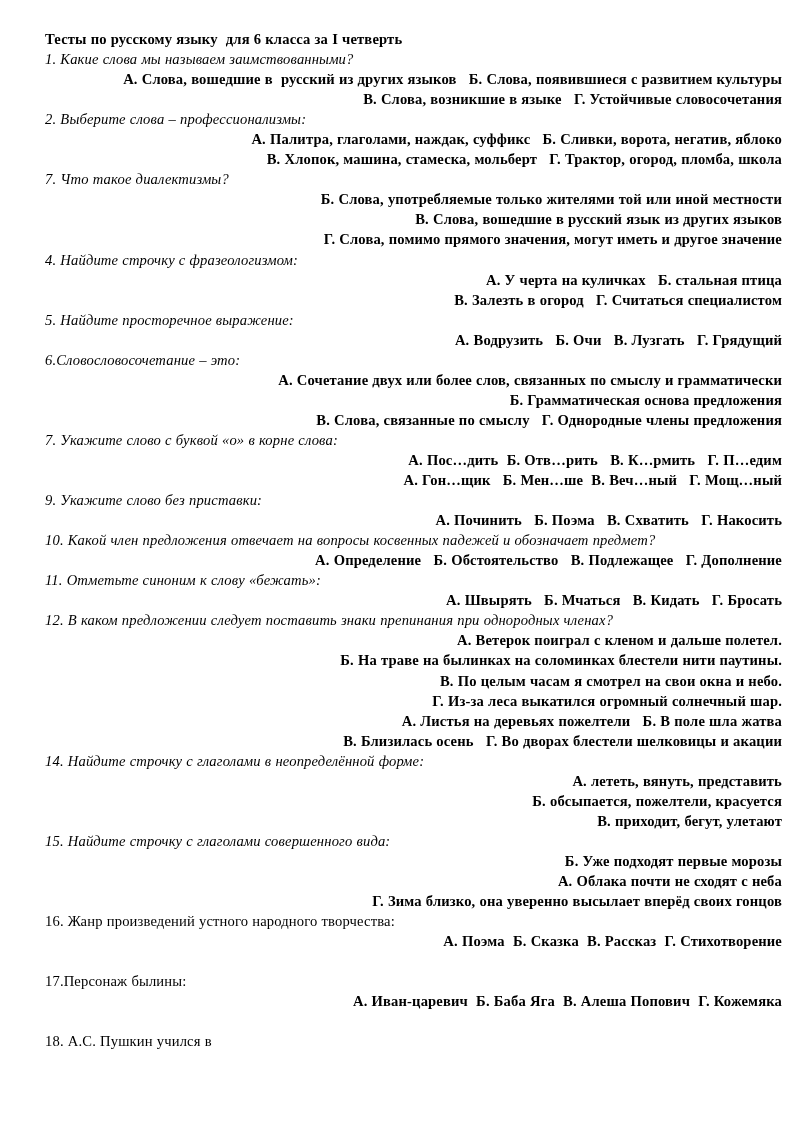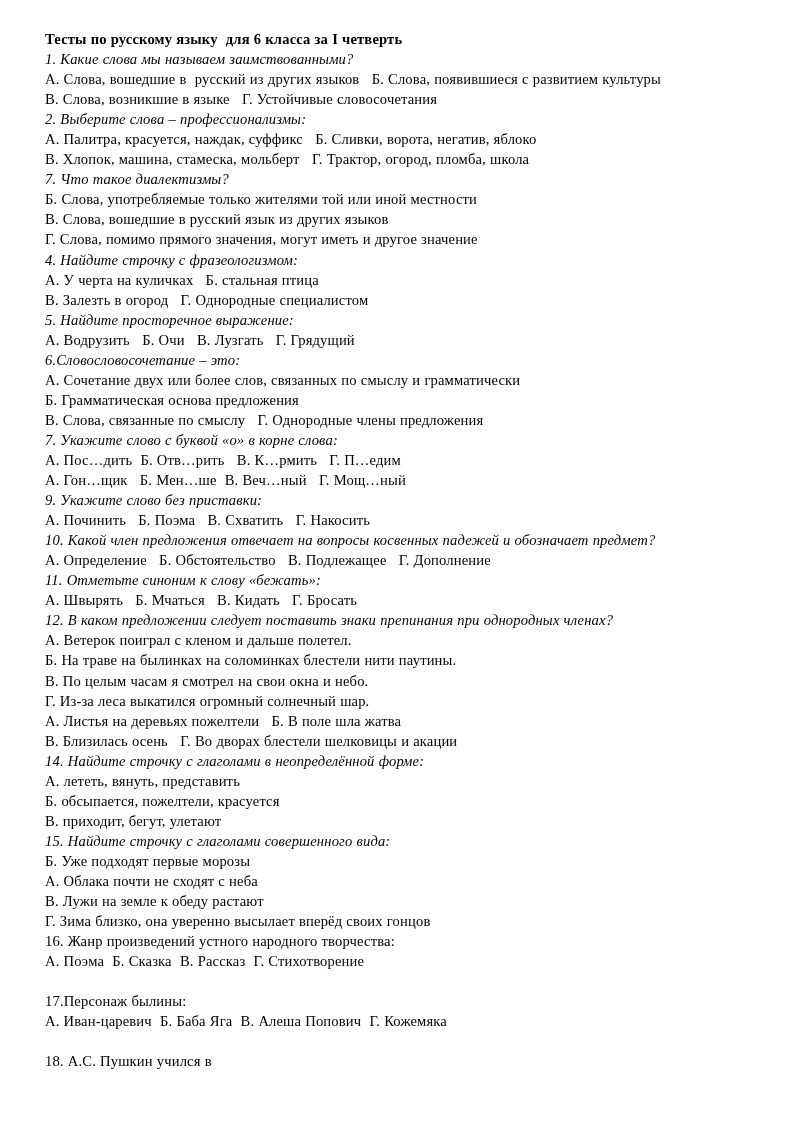--- a/index.html
+++ b/index.html
@@ -36,45 +36,46 @@
     font-weight: bold;
   }
   .doc-line.q-italic {
     font-style: italic;
   }
   .doc-line.q-bold {
     font-weight: normal;
   }
   .doc-line.answer {
     font-style: normal;
-    font-weight: normal;
+    font-weight: bold;
+    text-align: right;
   }
   .doc-line.blank {
     height: 20.05px;
   }
 </style>
 </head>
 <body>
 
 <div id="page">
   <div id="lines-container">
       <div class="doc-line title">Тесты по русскому языку  для 6 класса за I четверть</div>
       <div class="doc-line q-italic">1. Какие слова мы называем заимствованными?</div>
       <div class="doc-line answer">А. Слова, вошедшие в  русский из других языков   Б. Слова, появившиеся с развитием культуры</div>
       <div class="doc-line answer">В. Слова, возникшие в языке   Г. Устойчивые словосочетания</div>
       <div class="doc-line q-italic">2. Выберите слова – профессионализмы:</div>
-      <div class="doc-line answer">А. Палитра, красуется, наждак, суффикс   Б. Сливки, ворота, негатив, яблоко</div>
+      <div class="doc-line answer">А. Палитра, глаголами, наждак, суффикс   Б. Сливки, ворота, негатив, яблоко</div>
       <div class="doc-line answer">В. Хлопок, машина, стамеска, мольберт   Г. Трактор, огород, пломба, школа</div>
       <div class="doc-line q-italic">7. Что такое диалектизмы?</div>
       <div class="doc-line answer">Б. Слова, употребляемые только жителями той или иной местности</div>
       <div class="doc-line answer">В. Слова, вошедшие в русский язык из других языков</div>
       <div class="doc-line answer">Г. Слова, помимо прямого значения, могут иметь и другое значение</div>
       <div class="doc-line q-italic">4. Найдите строчку с фразеологизмом:</div>
       <div class="doc-line answer">А. У черта на куличках   Б. стальная птица</div>
-      <div class="doc-line answer">В. Залезть в огород   Г. Однородные специалистом</div>
+      <div class="doc-line answer">В. Залезть в огород   Г. Считаться специалистом</div>
       <div class="doc-line q-italic">5. Найдите просторечное выражение:</div>
       <div class="doc-line answer">А. Водрузить   Б. Очи   В. Лузгать   Г. Грядущий</div>
       <div class="doc-line q-italic">6.Словословосочетание – это:</div>
       <div class="doc-line answer">А. Сочетание двух или более слов, связанных по смыслу и грамматически</div>
       <div class="doc-line answer">Б. Грамматическая основа предложения</div>
       <div class="doc-line answer">В. Слова, связанные по смыслу   Г. Однородные члены предложения</div>
       <div class="doc-line q-italic">7. Укажите слово с буквой «о» в корне слова:</div>
       <div class="doc-line answer">А. Пос…дить  Б. Отв…рить   В. К…рмить   Г. П…едим</div>
       <div class="doc-line answer">А. Гон…щик   Б. Мен…ше  В. Веч…ный   Г. Мощ…ный</div>
       <div class="doc-line q-italic">9. Укажите слово без приставки:</div>
@@ -90,21 +91,20 @@
       <div class="doc-line answer">Г. Из-за леса выкатился огромный солнечный шар.</div>
       <div class="doc-line answer">А. Листья на деревьях пожелтели   Б. В поле шла жатва</div>
       <div class="doc-line answer">В. Близилась осень   Г. Во дворах блестели шелковицы и акации</div>
       <div class="doc-line q-italic">14. Найдите строчку с глаголами в неопределённой форме:</div>
       <div class="doc-line answer">А. лететь, вянуть, представить</div>
       <div class="doc-line answer">Б. обсыпается, пожелтели, красуется</div>
       <div class="doc-line answer">В. приходит, бегут, улетают</div>
       <div class="doc-line q-italic">15. Найдите строчку с глаголами совершенного вида:</div>
       <div class="doc-line answer">Б. Уже подходят первые морозы</div>
       <div class="doc-line answer">А. Облака почти не сходят с неба</div>
-      <div class="doc-line answer">В. Лужи на земле к обеду растают</div>
       <div class="doc-line answer">Г. Зима близко, она уверенно высылает вперёд своих гонцов</div>
       <div class="doc-line q-bold">16. Жанр произведений устного народного творчества:</div>
       <div class="doc-line answer">А. Поэма  Б. Сказка  В. Рассказ  Г. Стихотворение</div>
       <div class="doc-line blank"></div>
       <div class="doc-line q-bold">17.Персонаж былины:</div>
       <div class="doc-line answer">А. Иван-царевич  Б. Баба Яга  В. Алеша Попович  Г. Кожемяка</div>
       <div class="doc-line blank"></div>
       <div class="doc-line q-bold">18. А.С. Пушкин учился в</div>
     </div>
 </div>

